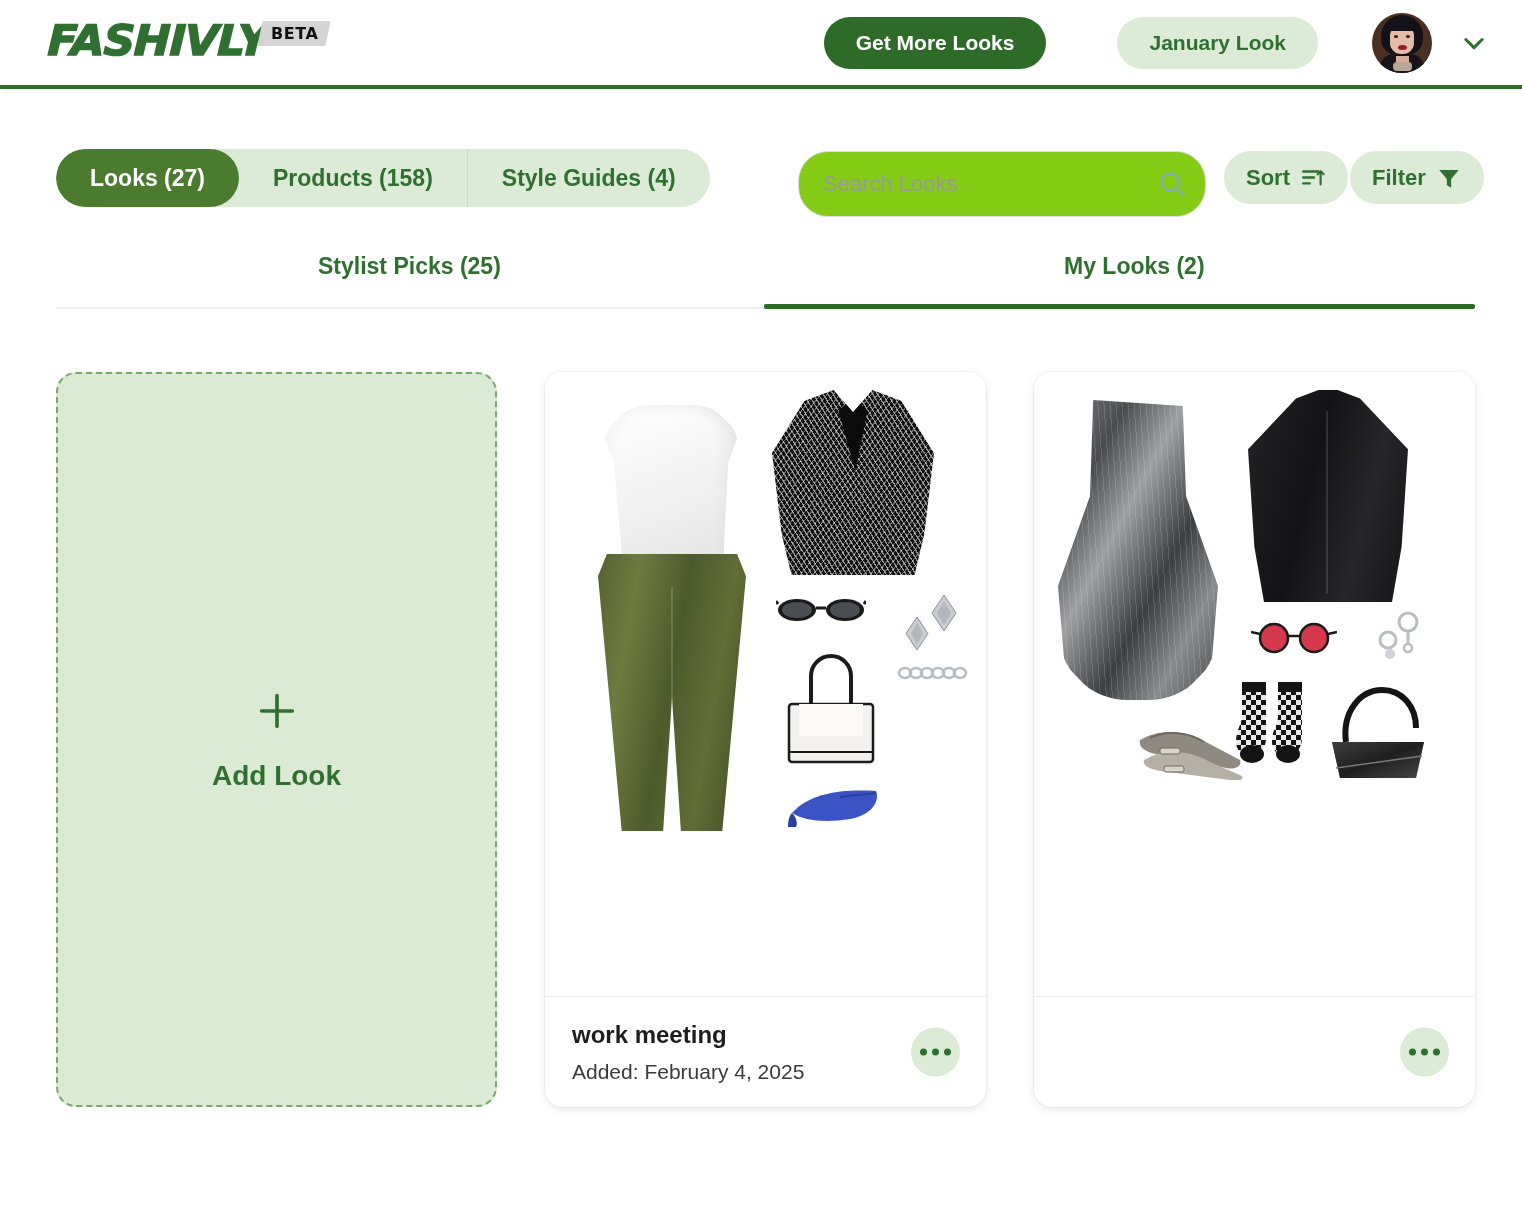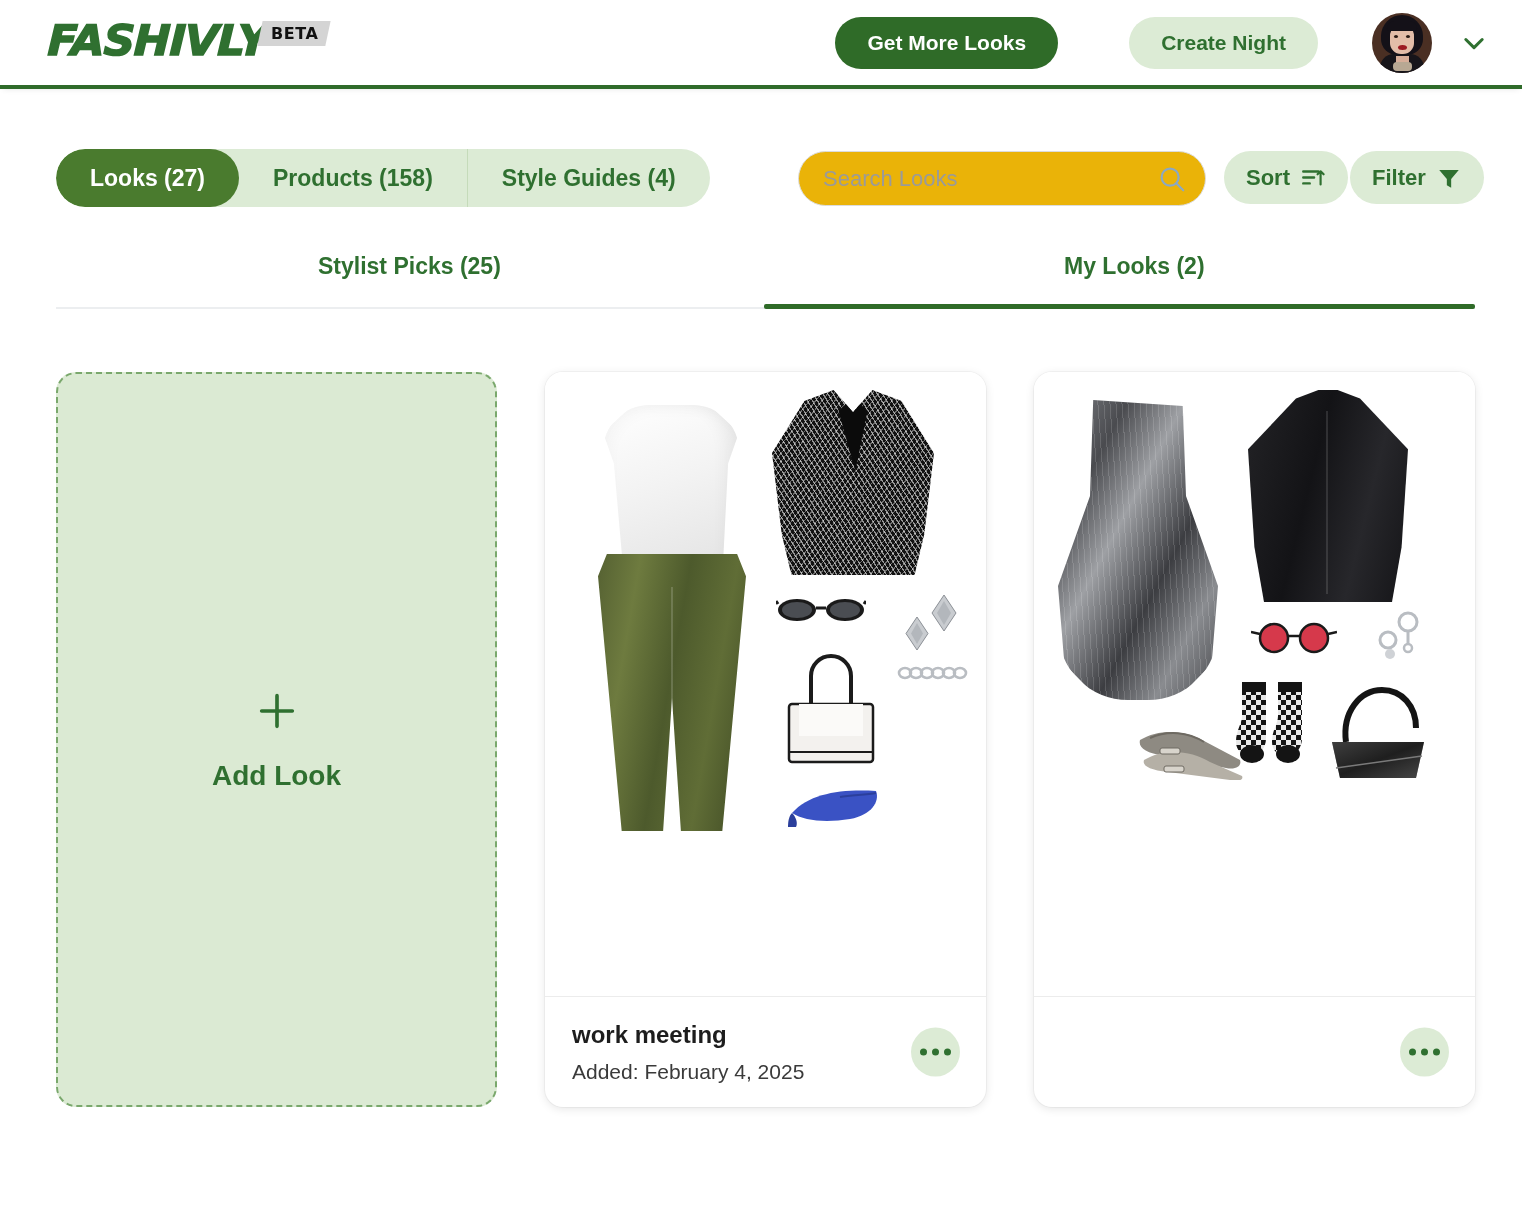--- a/index.html
+++ b/index.html
@@ -144,24 +144,24 @@
     white-space: nowrap;
     background: transparent;
     border: none;
     font-family: "Liberation Sans", sans-serif;
   }
   .seg.active { background: #4a7b2e; color: #ffffff; border-radius: 30px; }
   .seg.divided { border-left: 1px solid #c5dbba; }
 
   .search-box {
     position: absolute; left: 798px; top: 2px;
-    width: 408px; height: 55px;
+    width: 408px; height: 66px;
     border: 1px solid #dcdcdc;
     border-radius: 30px;
-    background: #eab308;
+    background: #84cc16;
     display: flex; align-items: center;
     padding: 0 18px 0 24px;
   }
   .search-box input {
     flex: 1; border: none; outline: none;
     font-size: 22px; color: #4a4a4a;
     background: transparent;
     font-family: "Liberation Sans", sans-serif;
   }
   .search-box input::placeholder { color: #9a9a9a; }
@@ -346,21 +346,21 @@
 <body>
 
 <div class="header">
   <div class="logo-wrap">
     <div class="logo-text">FASHIVLY</div>
     <div class="beta-badge"><span>BETA</span></div>
   </div>
 
   <div class="header-actions">
     <button class="btn-primary">Get More Looks</button>
-    <button class="btn-soft">Create Night</button>
+    <button class="btn-soft">January Look</button>
 
     <div class="avatar">
       <div class="av-hair"></div>
       <div class="av-face"></div>
       <div class="av-fringe"></div>
       <div class="av-eye l"></div>
       <div class="av-eye r"></div>
       <div class="av-lip"></div>
       <div class="av-body"></div>
       <div class="av-neck"></div>

